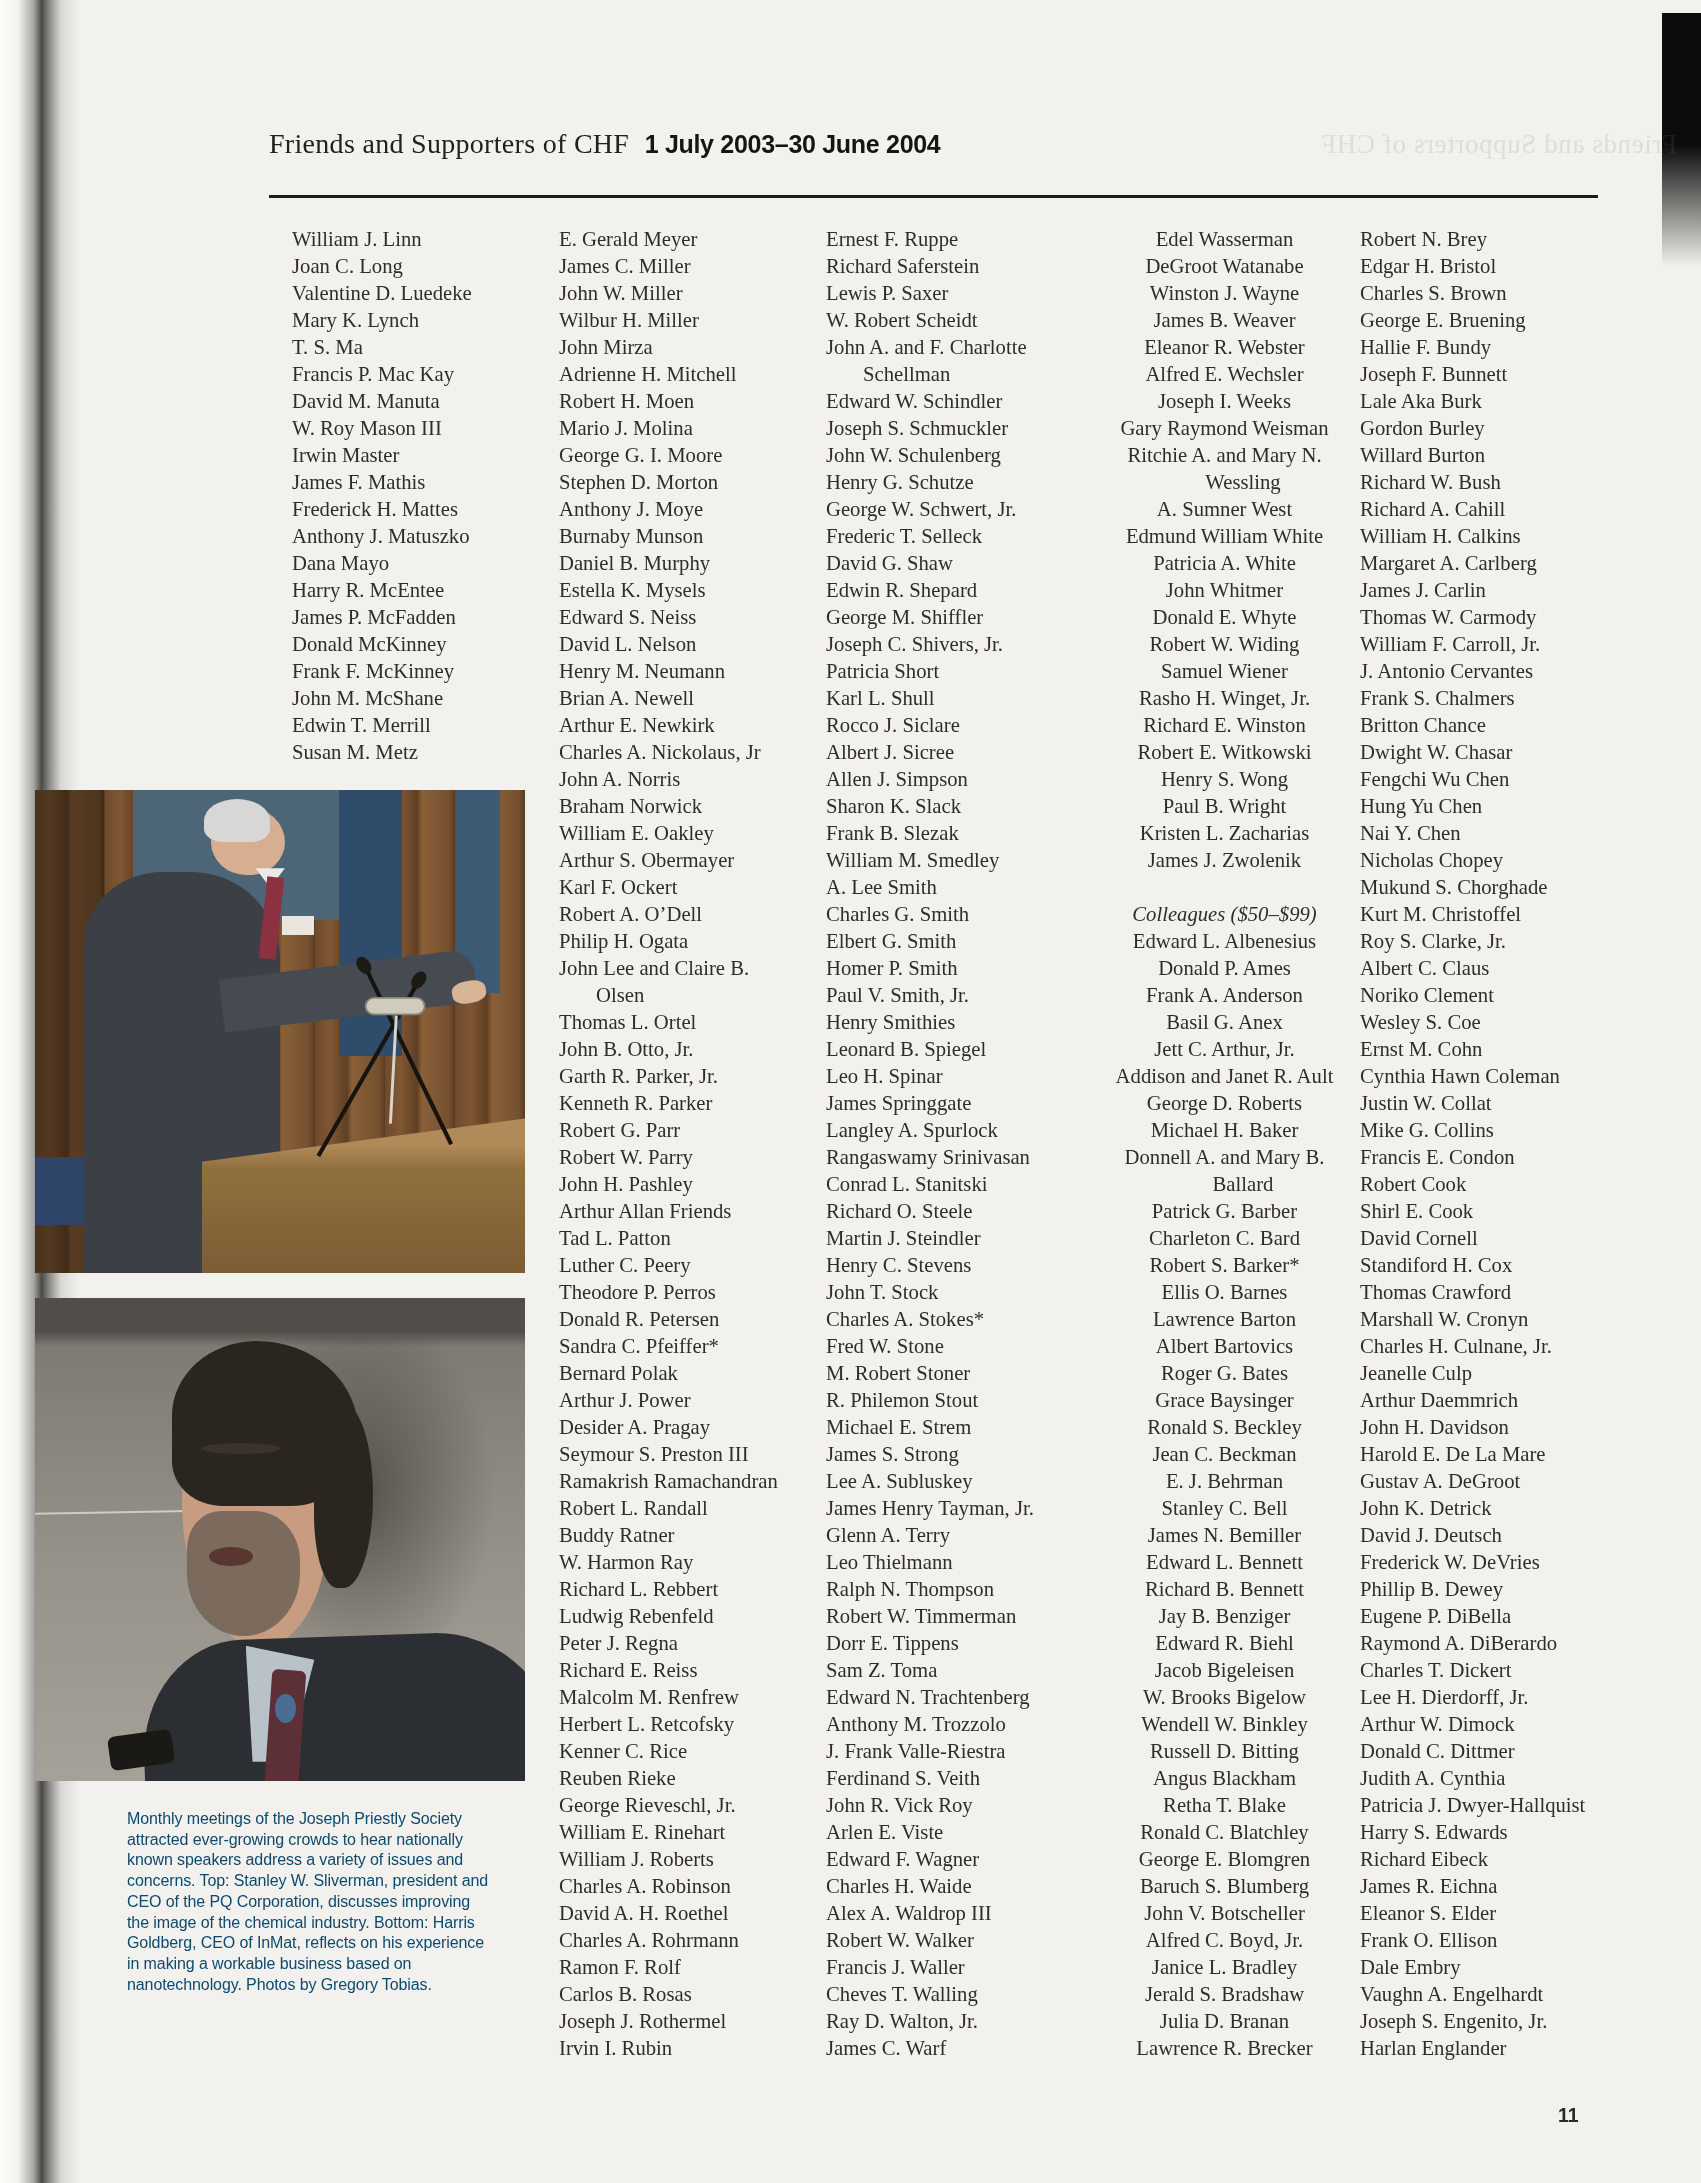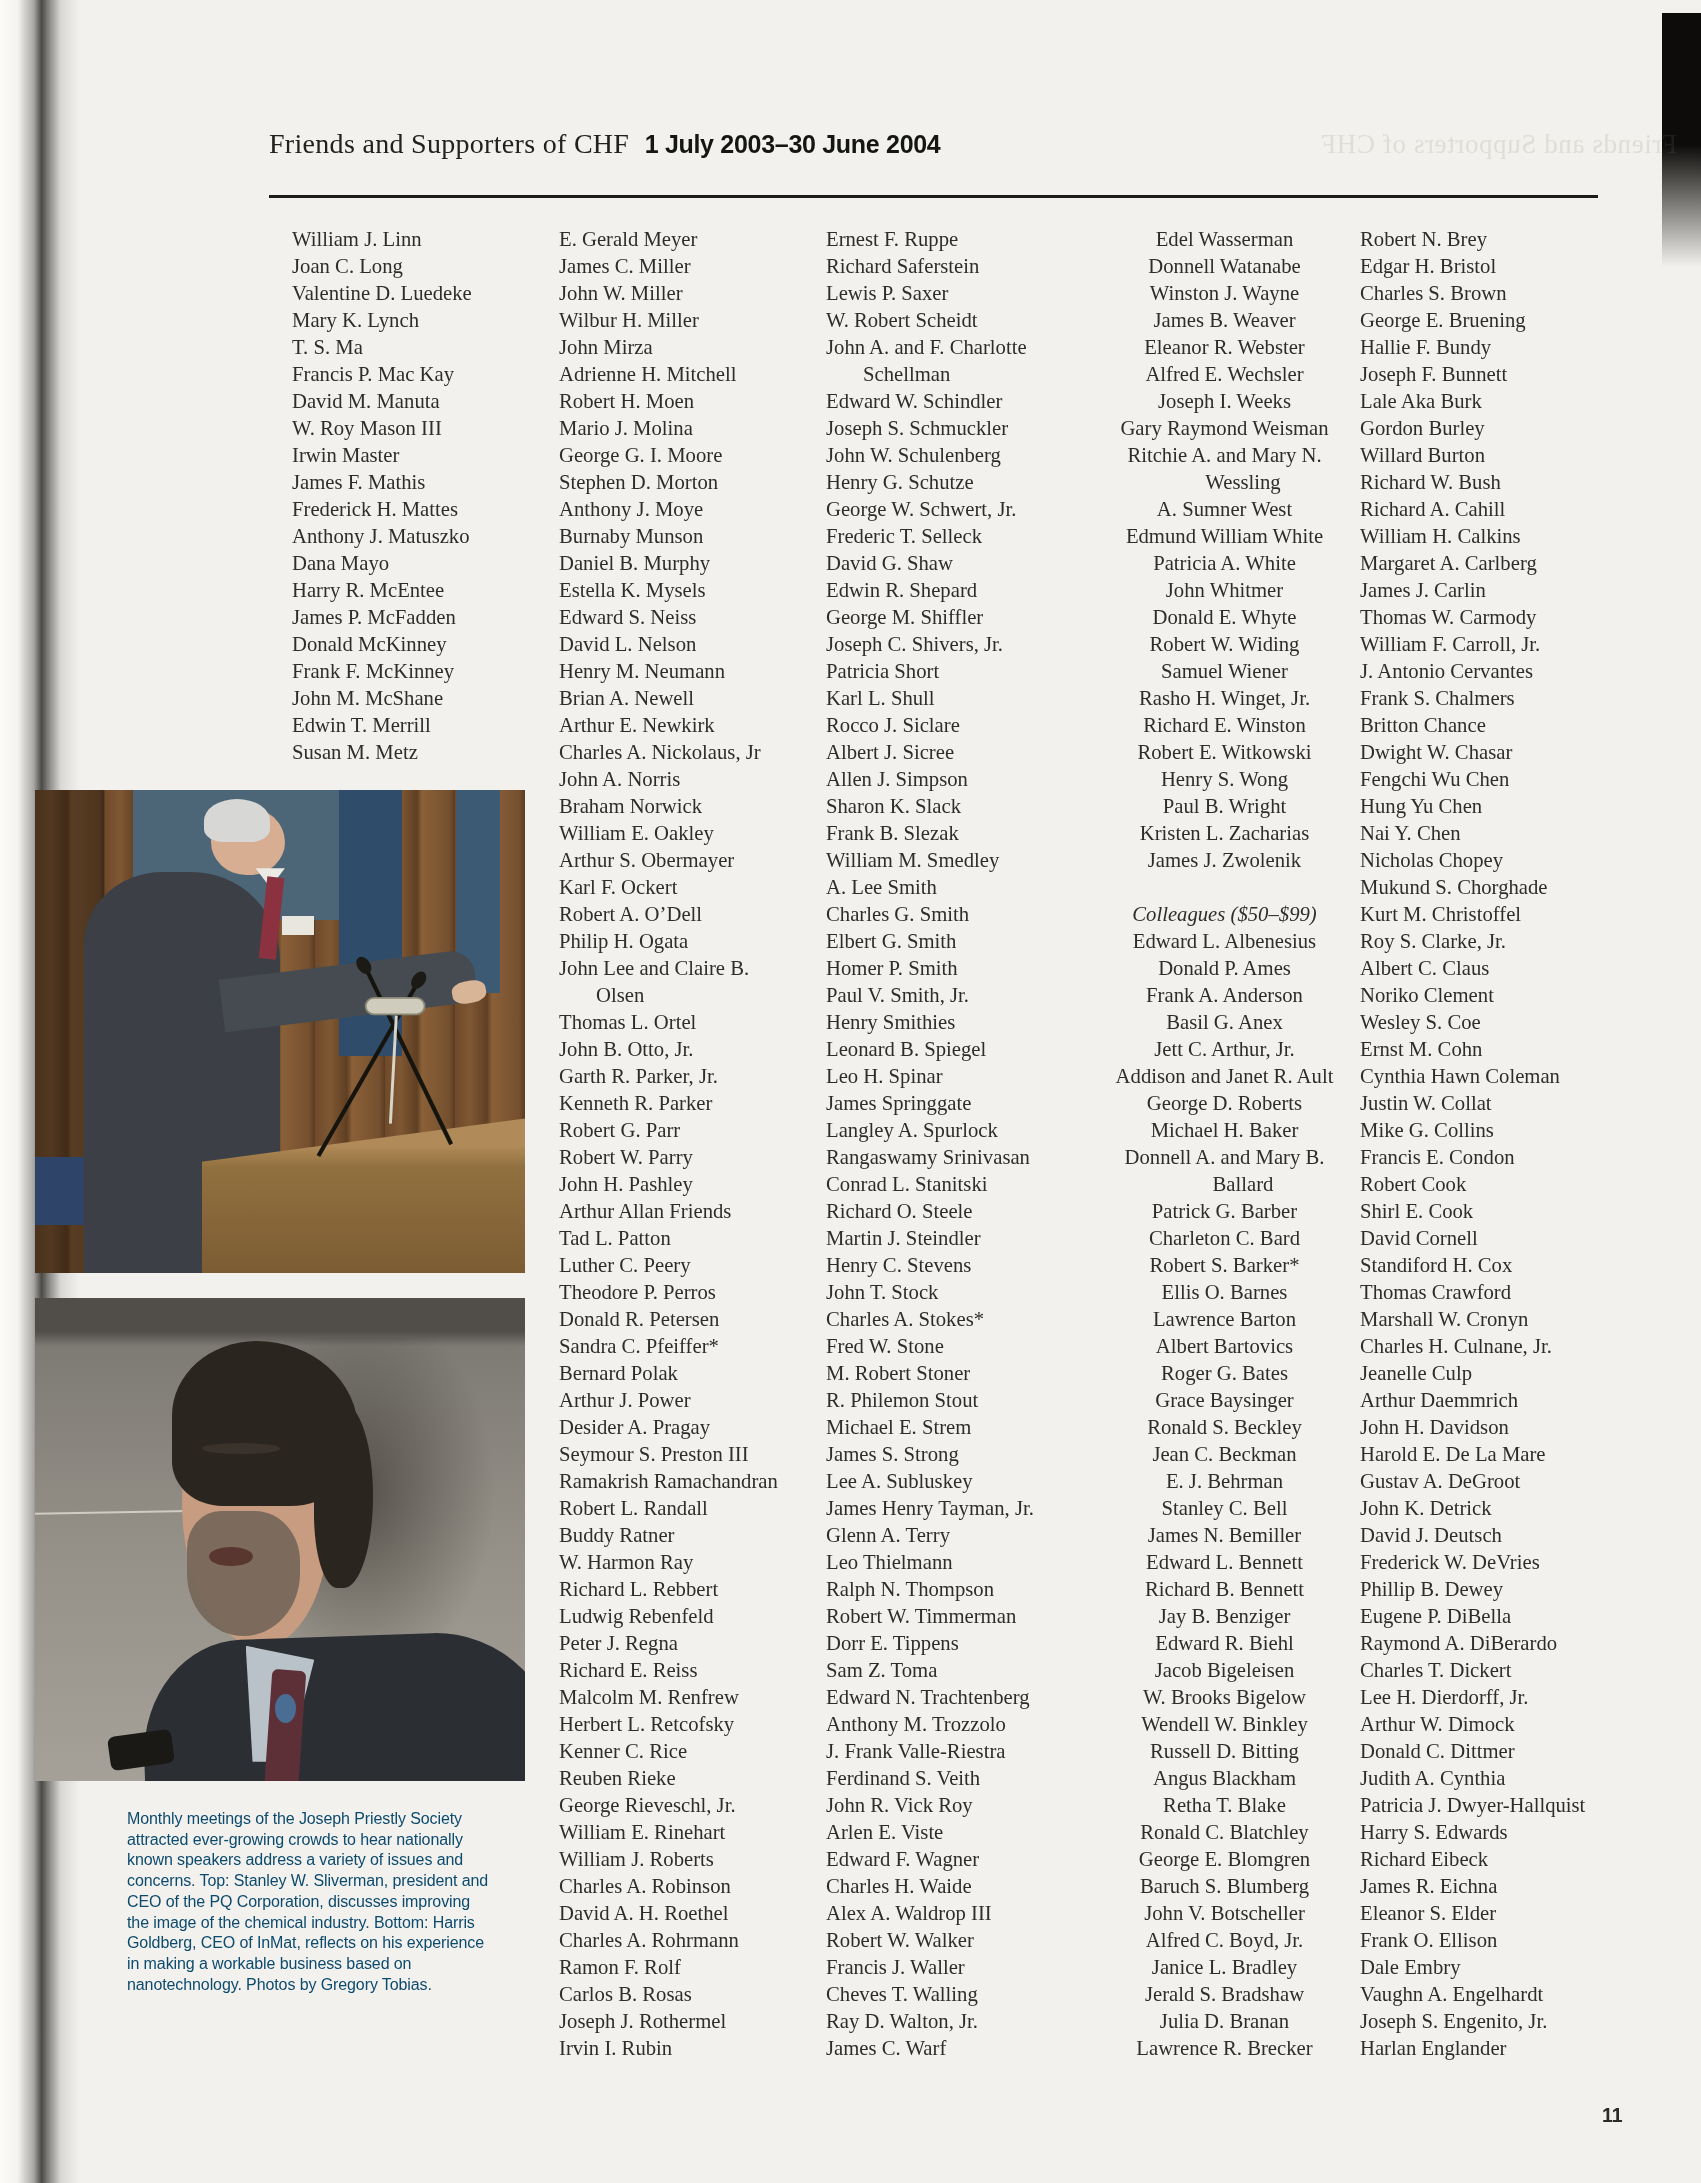--- a/index.html
+++ b/index.html
@@ -79,21 +79,21 @@
   .pb-brow { left:34%; top:30%; width:16%; height:2.2%; background:#3a332c; border-radius:50%; }
   .pb-mic { left:15%; top:90%; width:13%; height:7%; background:#1a1916; border-radius:7px; transform:rotate(-8deg); }
   
   .caption {
     position:absolute; left:127px; top:1809px; width:369px;
     font-family:"Liberation Sans", sans-serif; font-size:16px; line-height:20.7px;
     color:#0c4a6e; letter-spacing:-0.1px;
   }
   .page-number {
     position:absolute; left:1558px; top:2104px;
-    font-family:"Liberation Sans", sans-serif; font-weight:700; font-size:19.5px; color:#2b2a28;margin-left:44px;
+    font-family:"Liberation Sans", sans-serif; font-weight:700; font-size:19.5px; color:#2b2a28;
   }
 </style>
 </head>
 <body>
 
 <div class="page">
 
   <div class="gutter-left"></div>
   <div class="corner-mark"></div>
   <div class="ghost-title">Friends and Supporters of CHF</div>
@@ -261,21 +261,21 @@
       <div class="line">Charles H. Waide</div>
       <div class="line">Alex A. Waldrop III</div>
       <div class="line">Robert W. Walker</div>
       <div class="line">Francis J. Waller</div>
       <div class="line">Cheves T. Walling</div>
       <div class="line">Ray D. Walton, Jr.</div>
       <div class="line">James C. Warf</div>
     </div>
   <div class="col c4">
       <div class="line">Edel Wasserman</div>
-      <div class="line">Donnell Watanabe</div>
+      <div class="line">DeGroot Watanabe</div>
       <div class="line">Winston J. Wayne</div>
       <div class="line">James B. Weaver</div>
       <div class="line">Eleanor R. Webster</div>
       <div class="line">Alfred E. Wechsler</div>
       <div class="line">Joseph I. Weeks</div>
       <div class="line">Gary Raymond Weisman</div>
       <div class="line">Ritchie A. and Mary N.</div>
       <div class="line indent">Wessling</div>
       <div class="line">A. Sumner West</div>
       <div class="line">Edmund William White</div>

